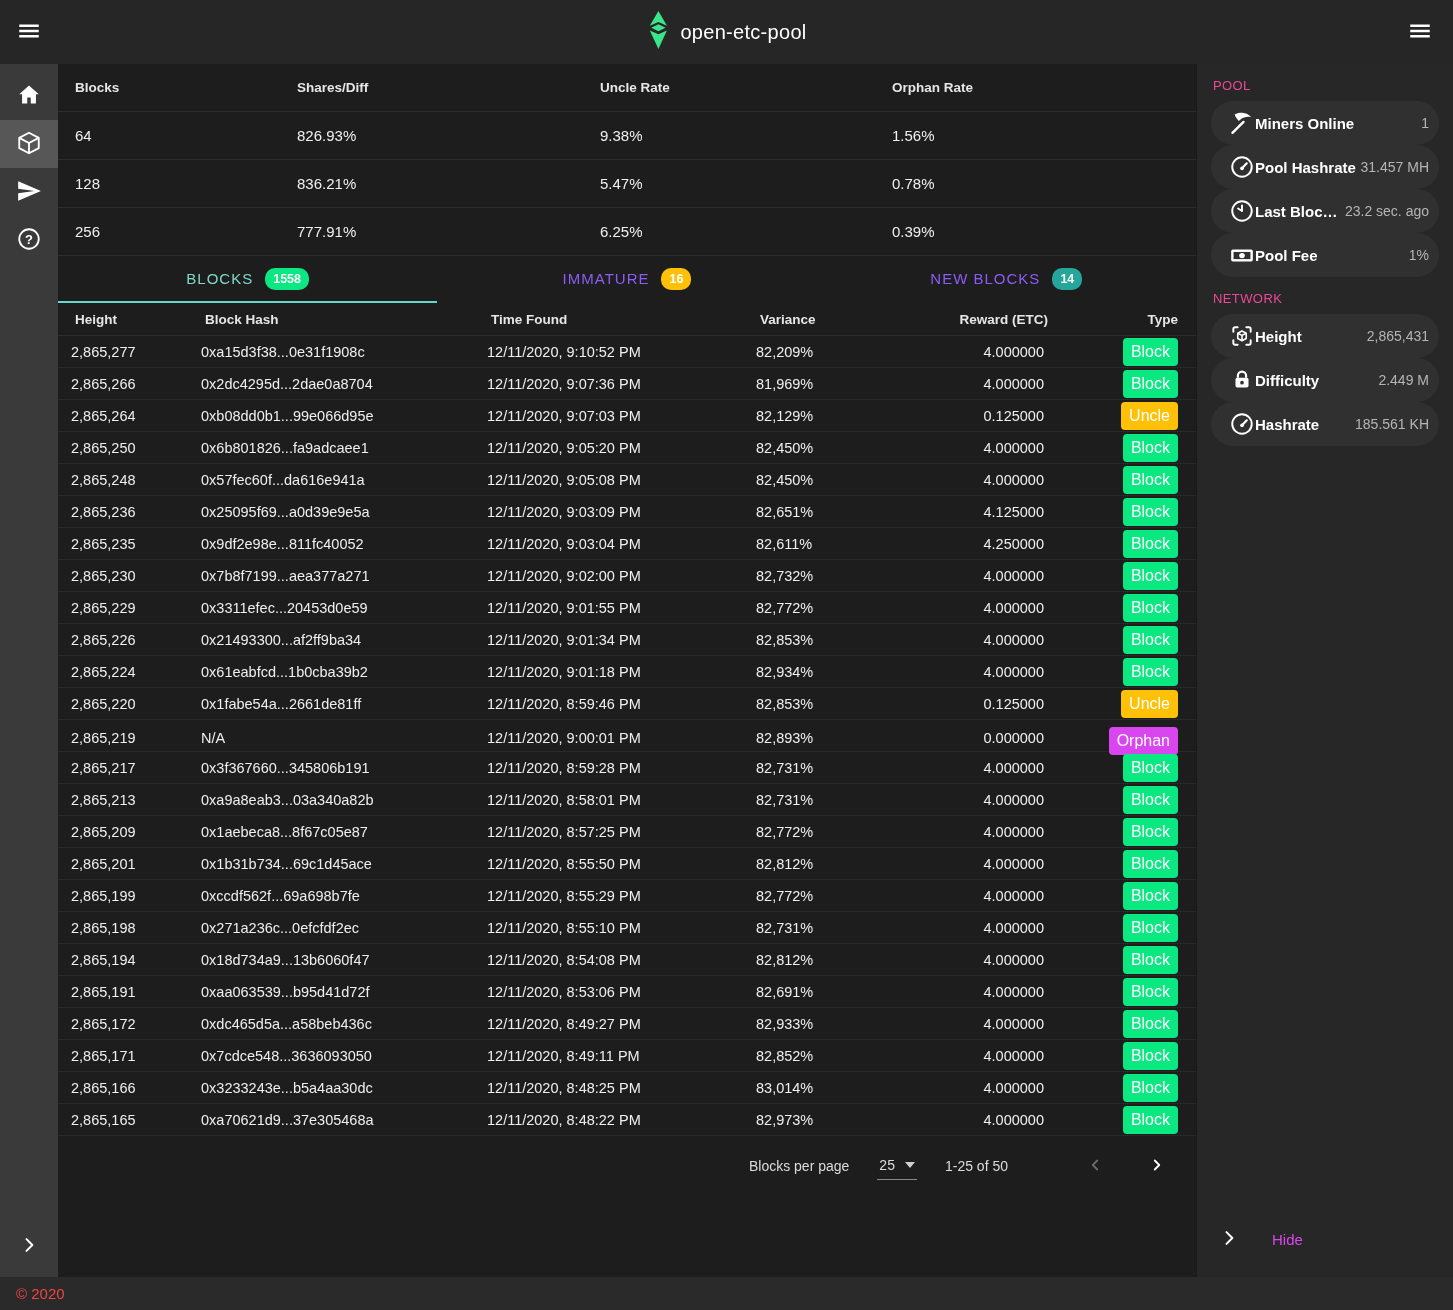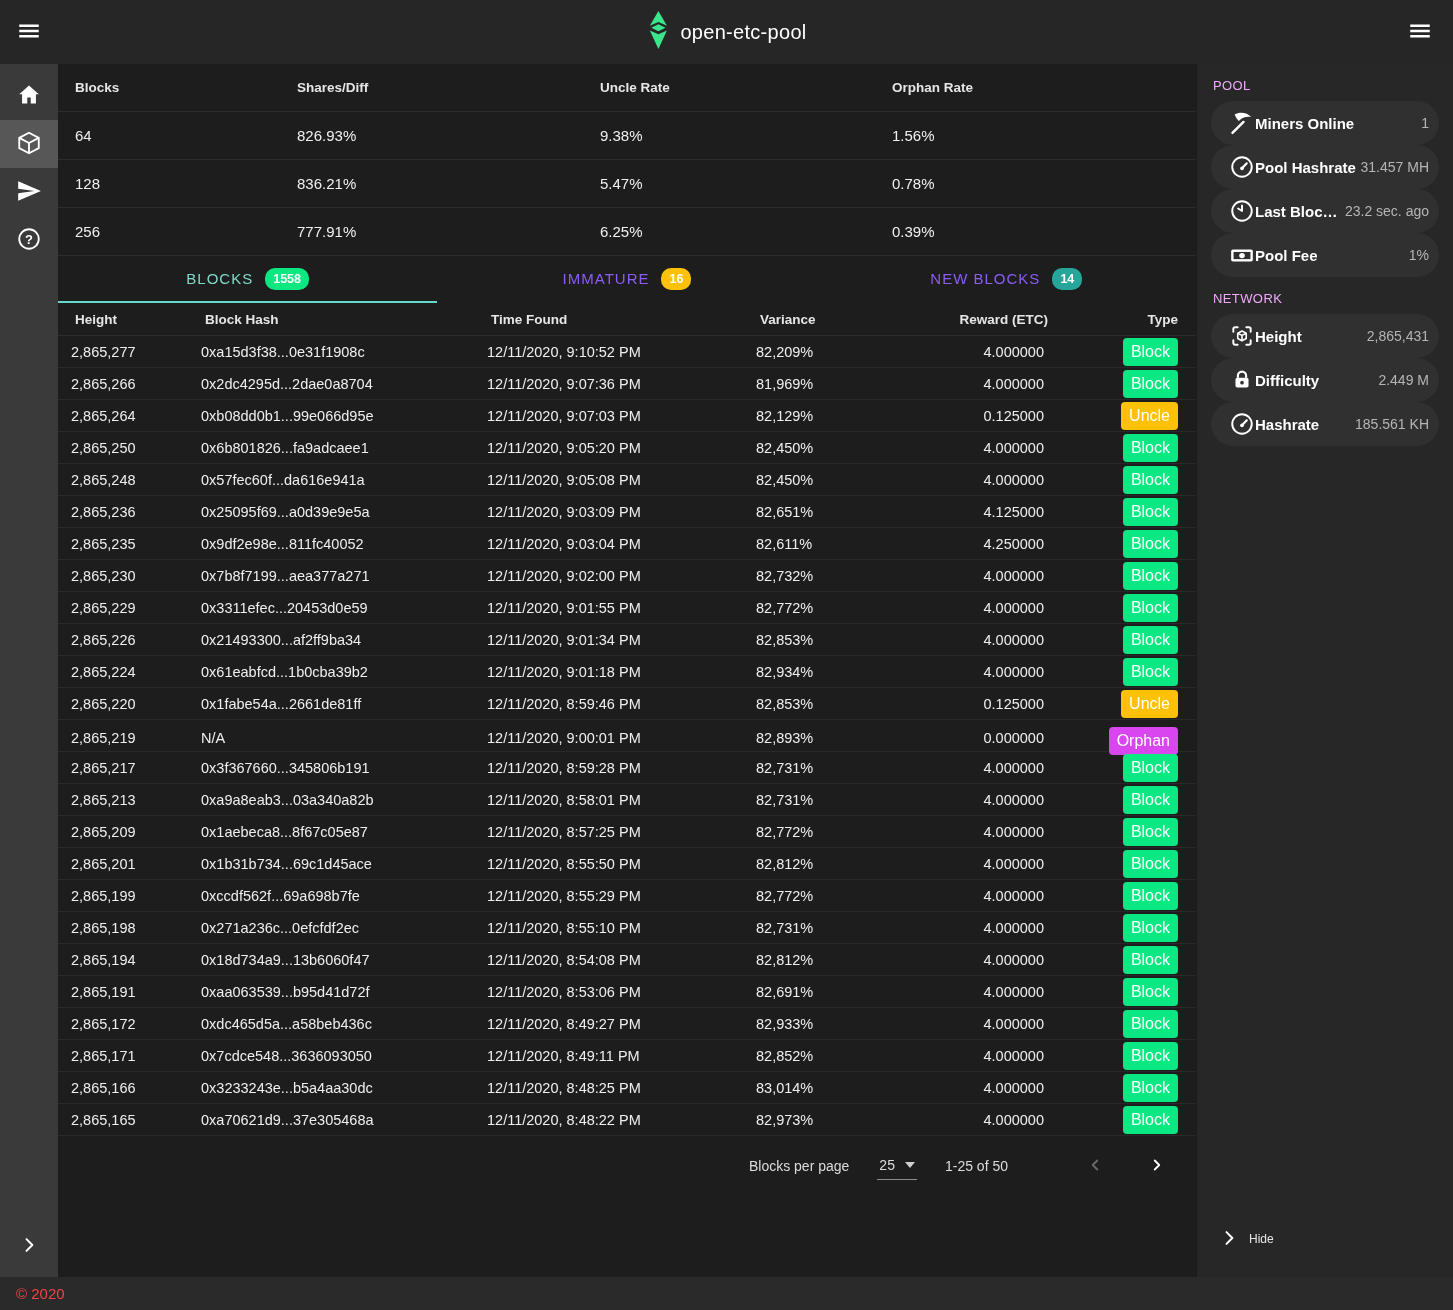--- a/index.html
+++ b/index.html
@@ -55,28 +55,28 @@
   .chip-orphan { background:#d946ef;margin-top:7px; }
 
   .pagination { height:60px; display:flex; align-items:center; justify-content:flex-end; gap:28px; padding-right:22px; font-size:14px; color:#dcdcdc; }
   .per-page { display:flex; align-items:center; gap:10px; padding:4px 2px 6px 2px; border-bottom:1px solid #8a8a8a; background:none; border-top:none; border-left:none; border-right:none; color:#dcdcdc; font-size:14px; cursor:pointer; }
   .caret-down { width:0; height:0; border-left:5px solid transparent; border-right:5px solid transparent; border-top:6px solid #cfcfcf; }
   .page-chevron { background:none; border:none; cursor:pointer; display:flex; align-items:center; justify-content:center; padding:8px; }
   .pager-gap { width:14px; }
 
   
   .sidebar { width:257px; flex:0 0 auto; background:#272727; border-left:1px solid #1a1a1a; display:flex; flex-direction:column; }
-  .section-label { font-size:13px; color:#f0abfc; padding:14px 16px 8px 16px; letter-spacing:0.4px; }
+  .section-label { font-size:13px; color:#ec4899; padding:14px 16px 8px 16px; letter-spacing:0.4px; }
   .pill { height:44px; margin:0 14px; border-radius:22px; background:#303030; display:flex; align-items:center; padding:0 10px 0 18px; }
   .pill-icon { width:26px; display:flex; justify-content:center; flex:0 0 auto; }
   .pill-label { font-size:15px; font-weight:bold; color:#fff; white-space:nowrap; overflow:hidden; text-overflow:ellipsis; }
   .pill-value { margin-left:auto; font-size:14px; color:#b5b5b5; white-space:nowrap; padding-left:4px; }
   .sidebar-spacer { flex:1 1 auto; }
   .hide-row { height:48px; margin-bottom:14px; display:flex; align-items:center; background:none; border:none; cursor:pointer; padding:0 0 0 22px; }
-  .hide-label { margin-left:10px; font-size:12px; color:#e5e5e5; }
+  .hide-label { margin-left:33px; font-size:15px; color:#d946ef; }
 
   
   .footer { height:33px; background:#2a2a2a; flex:0 0 auto; display:flex; align-items:center; padding-left:16px; font-size:15px; color:#ef4444; }
 </style>
 </head>
 <body>
 
 <div class="app">
 
   <header class="topbar">

